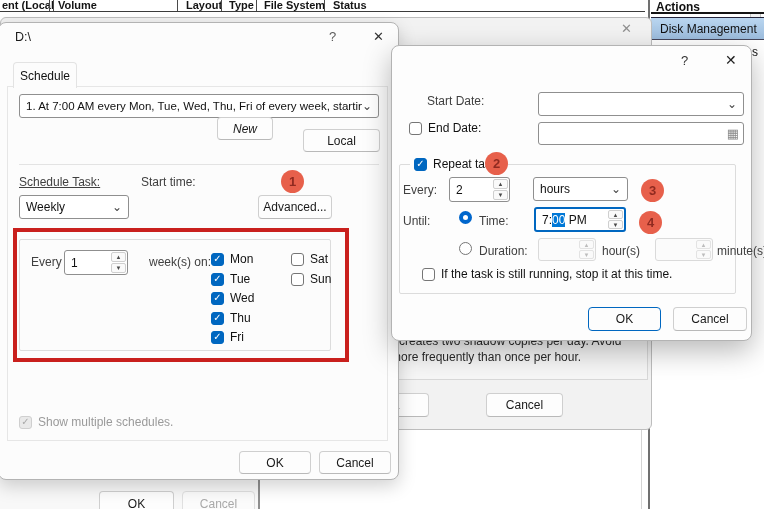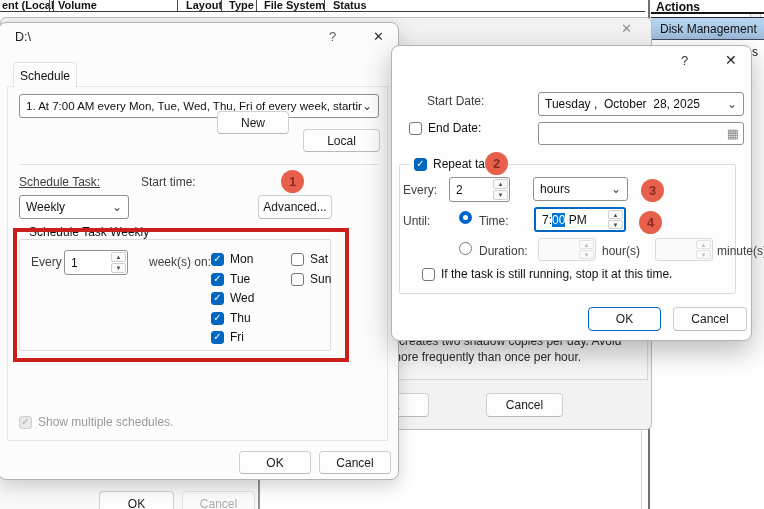--- a/index.html
+++ b/index.html
@@ -110,42 +110,41 @@
                 border-radius:4px 4px 0 0;display:flex;align-items:center;justify-content:center;font-size:12px;z-index:2;">
       <span>Schedule</span>
     </div>
     <div class="abs" style="left:8px;top:63px;width:381px;height:355px;border:1px solid #e6e6e6;background:#fcfcfc;box-sizing:border-box;"></div>
 
     <div class="combo" style="left:20px;top:71px;width:360px;height:24px;">
       <span class="txt" style="font-size:11.5px;">1. At 7:00 AM every Mon, Tue, Wed, Thu, Fri of every week, starting 10</span>
       <span class="chev">⌄</span>
     </div>
 
-    <div class="btn" style="left:218px;top:88px;width:72px;height:23px;">
+    <div class="btn" style="left:218px;top:94px;width:56px;height:23px;font-style:italic;">
       <span>New</span>
     </div>
     <div class="btn" style="left:304px;top:106px;width:77px;height:23px;">
       <span>Local</span>
     </div>
 
     <div class="abs" style="left:20px;top:141px;width:360px;height:1px;background:#e3e3e3;"></div>
 
     <span class="lbl" style="left:20px;top:152px;text-decoration:underline;">Schedule Task:</span>
     <span class="lbl" style="left:142px;top:152px;">Start time:</span>
 
     <div class="combo" style="left:20px;top:172px;width:110px;height:24px;">
       <span class="txt">Weekly</span>
       <span class="chev">⌄</span>
     </div>
     <div class="btn" style="left:259px;top:172px;width:74px;height:24px;">
       <span>Advanced...</span>
     </div>
 
     <div class="grp" style="left:20px;top:216px;width:312px;height:112px;"></div>
-    <span class="gcap" style="left:26px;top:202px;background:#fcfcfc;">Schedule Task Weekly</span>
 
     <span class="lbl" style="left:32px;top:232px;">Every</span>
     <div class="sfield" style="left:65px;top:227px;width:64px;height:25px;">
       <span>1</span>
       <span class="spin">
         <span class="spinbtn">▲</span>
         <span class="spinbtn">▼</span>
       </span>
     </div>
     <span class="lbl" style="left:150px;top:232px;">week(s) on:</span>
@@ -207,21 +206,20 @@
     <div class="badge" style="left:282px;top:147px;background:#e7604b;color:#8f2a20;">1</div>
   </div>
 
   <div class="dlg" style="left:391px;top:45px;width:359px;height:294px;background:#fdfdfd;z-index:40;
               box-shadow:0 10px 28px rgba(0,0,0,0.28);">
     <span class="wico" style="left:289px;top:8px;color:#333;">?</span>
     <span class="wico" style="left:333px;top:7px;color:#222;font-size:14px;">✕</span>
 
     <span class="lbl" style="left:35px;top:48px;">Start Date:</span>
     <div class="combo" style="left:146px;top:46px;width:206px;height:24px;">
-      <span class="txt">Tuesday ,  October  28, 2025</span>
       <span class="chev">⌄</span>
     </div>
 
     <div class="dayrow" style="left:17px;top:75px;">
       <span class="cb"></span>
       <span>End Date:</span>
     </div>
     <div class="sfield" style="left:146px;top:76px;width:206px;height:23px;">
       <span class="chev" style="font-size:13px;color:#8a8a8a;padding-right:4px;">▦</span>
     </div>

